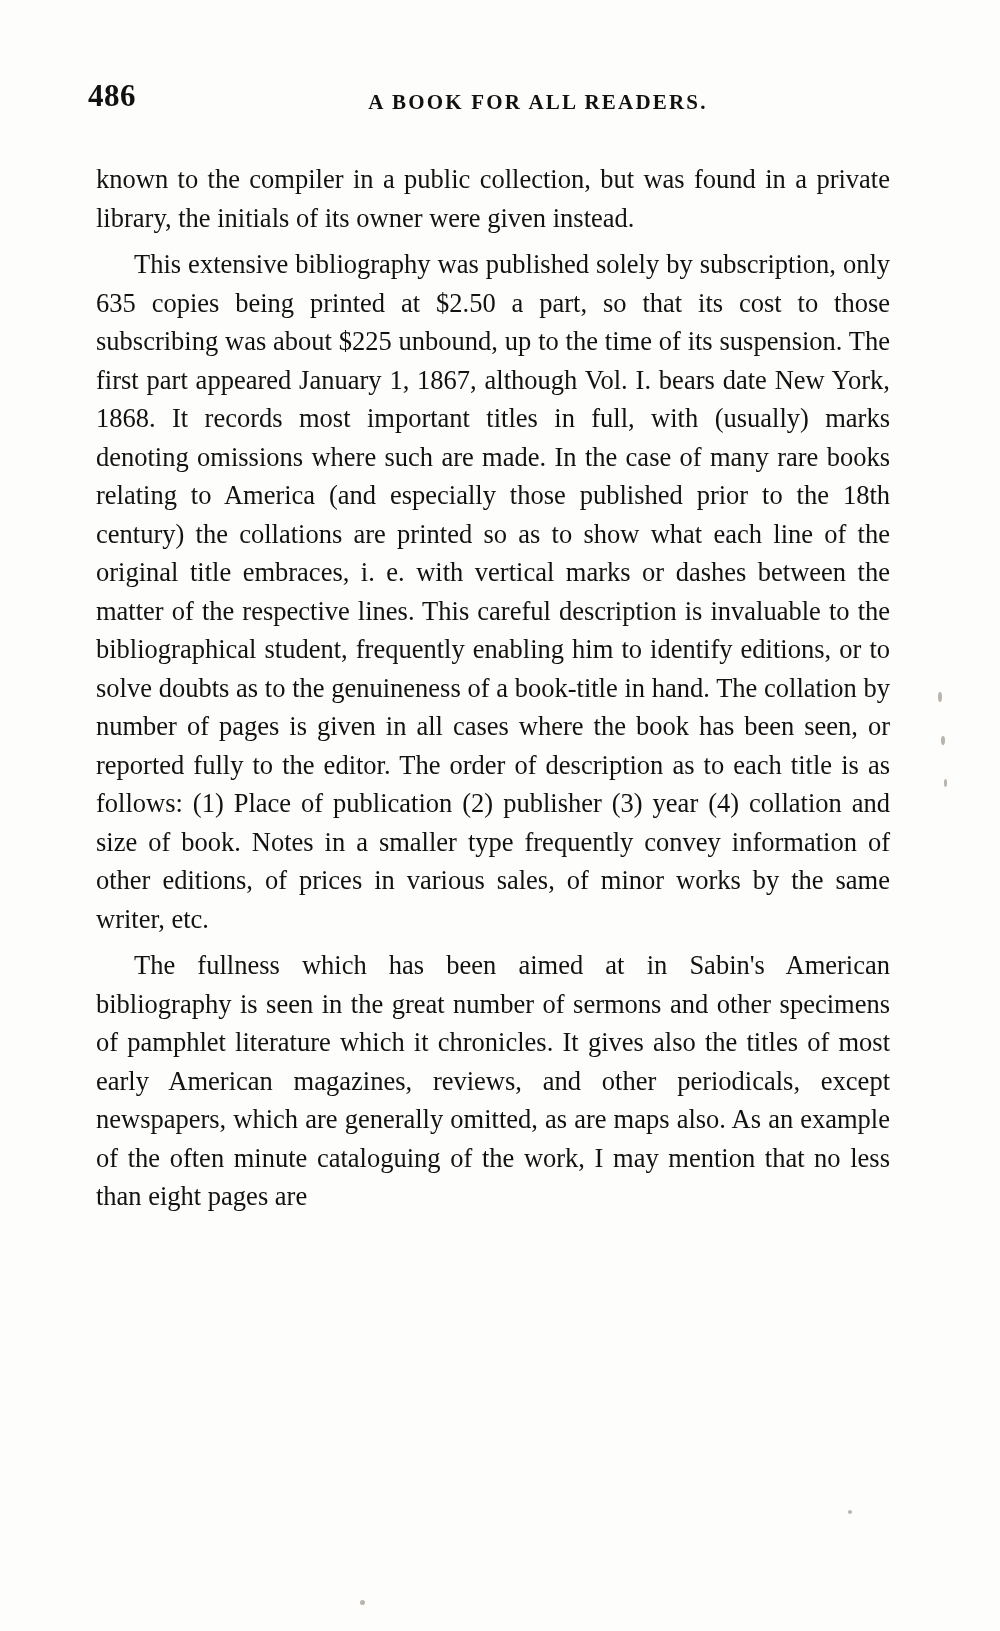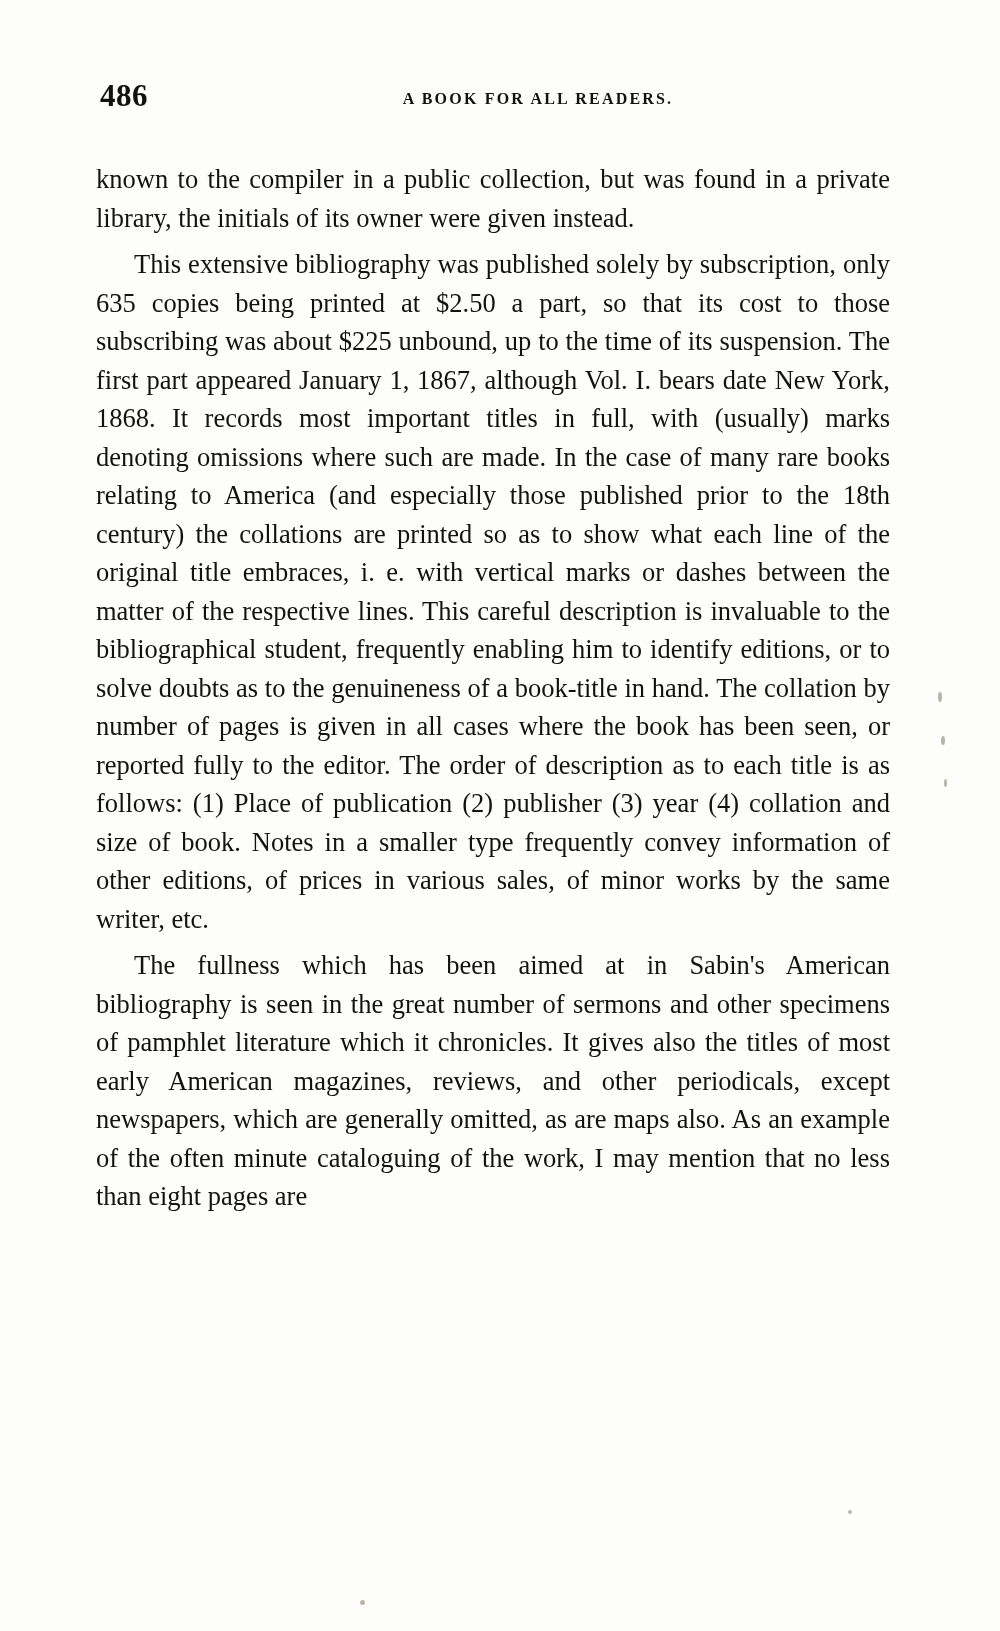--- a/index.html
+++ b/index.html
@@ -25,35 +25,35 @@
   }
   .header {
     position: absolute;
     left: 88px;
     top: 78px;
     width: 820px;
     height: 48px;
   }
   .folio {
     position: absolute;
-    left: 12px;
+    left: 0;
     top: 0;
     font-size: 31px;
     font-weight: bold;
     letter-spacing: 0.5px;
     color: #111;
     font-family: "Liberation Serif", serif;
   }
   .running-head {
     position: absolute;
     left: 130px;
     top: 12px;
     width: 640px;
     text-align: center;
-    font-size: 16px;
+    font-size: 21px;
     font-weight: bold;
     letter-spacing: 2.2px;
     text-transform: uppercase;
     color: #111;
   }
   .body-text {
     position: absolute;
     left: 88px;
     top: 152px;
     width: 810px;

